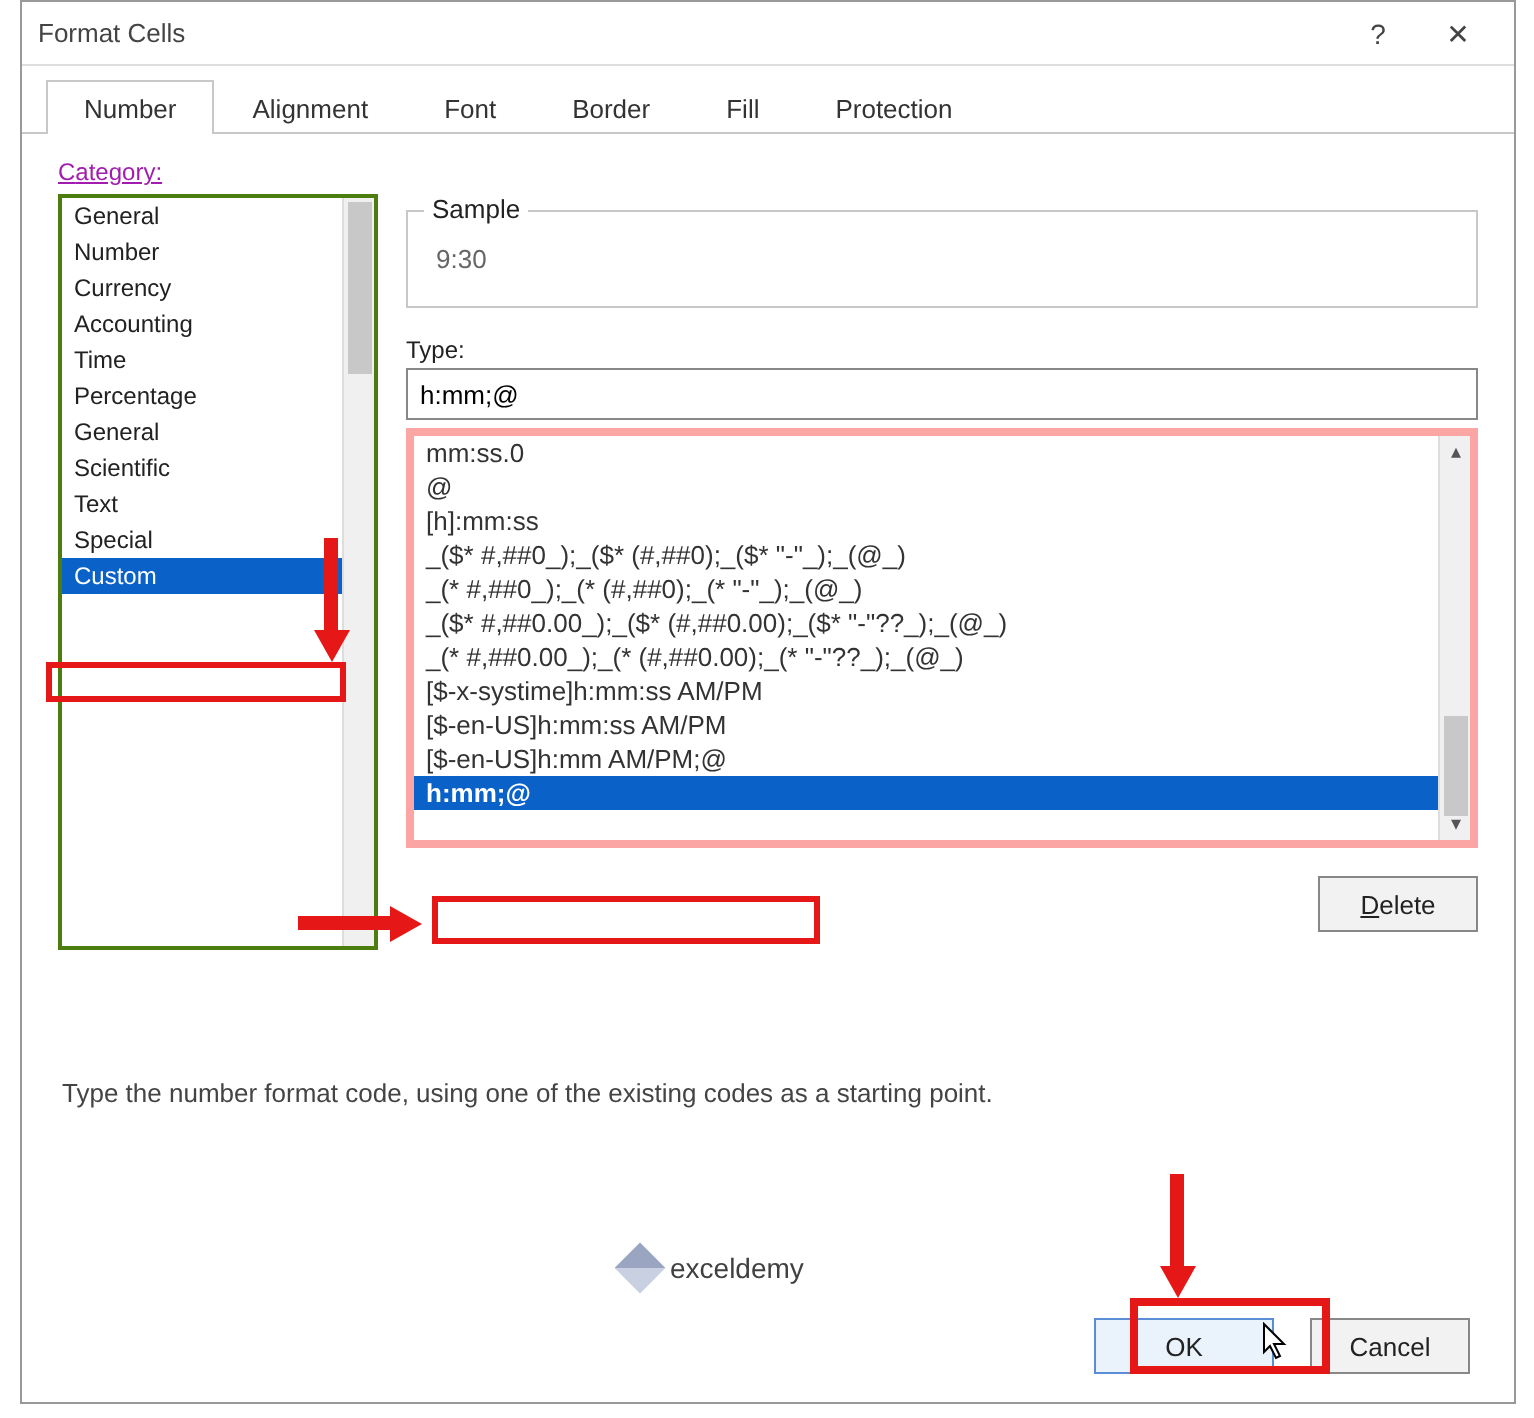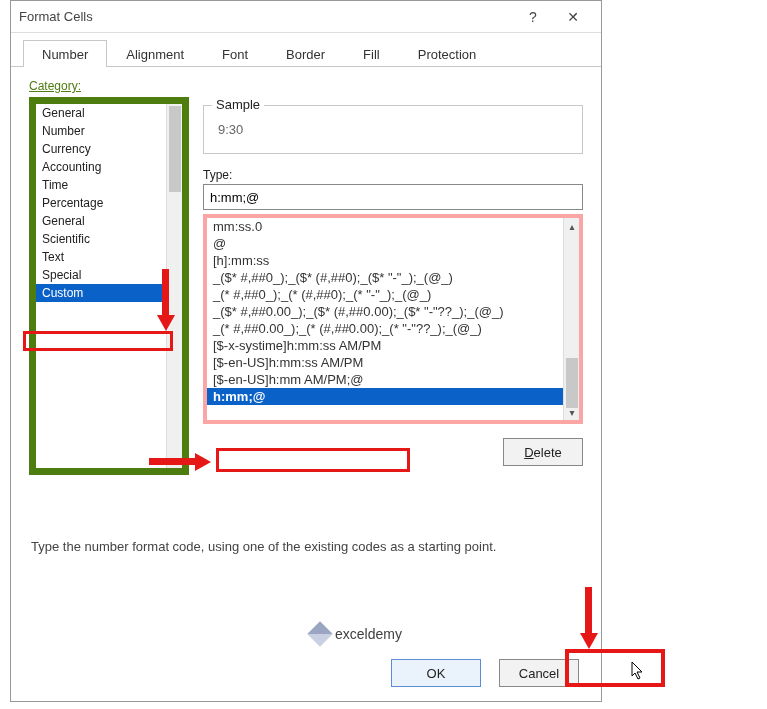--- a/index.html
+++ b/index.html
@@ -9,21 +9,21 @@
     font-size: 12px;
     background: #fff;
     width: 767px;
     height: 709px;
     position: relative;
     overflow: hidden;
   }
   .dialog {
     position: absolute;
     left: 10px; top: 0;
-    width: 592px; height: 702px;
+    width: 748px; height: 702px;
     background: #fff;
     border: 1px solid #999;
   }
   .titlebar {
     height: 32px;
     display: flex;
     align-items: center;
     padding: 0 8px;
     border-bottom: 1px solid #ddd;
     font-size: 13px;
@@ -53,26 +53,26 @@
     cursor: default;
   }
   .tab.active {
     border-color: #c8c8c8;
     background: #fff;
   }
   .body {
     padding: 12px 18px 0 18px;
     position: relative;
   }
-  .cat-label { color: #4d7c0f; margin-bottom: 4px; text-decoration: underline; }
+  .cat-label { color: #a21caf; margin-bottom: 4px; text-decoration: underline; }
   .cat-label .ul { text-decoration: underline; }
   .row { display: flex; gap: 14px; }
   .cat-list {
     width: 160px; height: 378px;
-    border: 7px solid #4d7c0f;
+    border: 2px solid #4d7c0f;
     overflow: hidden;
     position: relative;
   }
   .cat-list .scroll-thumb {
     position: absolute; right: 0; top: 0; width: 16px; height: 100%;
     background: #f0f0f0;
     border-left: 1px solid #ddd;
   }
   .cat-list .scroll-thumb .thumb {
     position: absolute; left: 2px; top: 2px; width: 12px; height: 86px;

